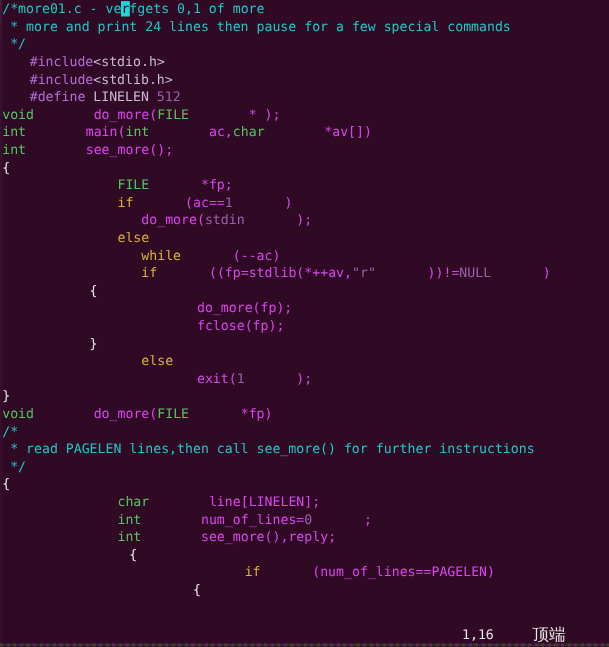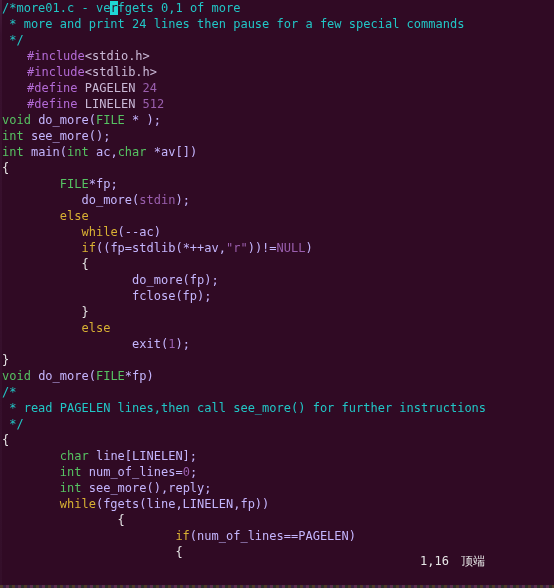--- a/index.html
+++ b/index.html
@@ -41,51 +41,52 @@
   }
   
   .tok-comment  { color: #21c7c7; }       
   .tok-pre      { color: #b36bd6; margin-left: 25px; }       
   .tok-inc      { color: #c9b8d6; }       
   .tok-type     { color: #56c262; }       
   .tok-kw       { color: #d8b133; }       
   .tok-num      { color: #9a5fae; }       
   .tok-str      { color: #9a5fae; }       
   .tok-const    { color: #9a5fae; }       
-  .tok-plain    { color: #c4b5fd; }
+  .tok-plain    { color: #d946ef; padding-left: 47px; }
   .tok-brace    { color: #e6e6e6; }
 
   .cursor {
     background: #1fd6d6;
     color: #300a24;
   }
 
   #statusline {
     position: absolute;
     left: 0;
-    bottom: 19px;
+    bottom: 3px;
     width: 491px;
     height: 16px;
     line-height: 16px;
     white-space: pre;
     color: #e6e6e6;
     font-family: "DejaVu Sans Mono", "Liberation Mono", monospace;
     font-size: 12px;
+    padding-left: 29px;
   }
   #status-pos {
     position: absolute;
     left: 420px;
     top: 0;
   }
   #status-scroll {
     position: absolute;
     right: 6px;
     top: 0;
     font-family: "DejaVu Sans", sans-serif;
-    font-size: 12px;
+    font-size: 15px;
   }
   
   #bottom-edge {
     position: absolute;
     left: 0;
     bottom: 0;
     width: 554px;
     height: 3px;
     background: repeating-linear-gradient(
       to right,
@@ -103,47 +104,46 @@
 <div id="screen">
 
   <div id="left-gutter"></div>
 
   <div id="buffer">
       <div class="line"><span class="tok-comment">/*more01.c - ve</span><span class="cursor">r</span><span class="tok-comment">fgets </span><span class="tok-comment">0,1</span><span class="tok-comment"> of more</span></div>
       <div class="line"><span class="tok-comment"> * more and print </span><span class="tok-comment">24</span><span class="tok-comment"> lines then pause for a few special commands</span></div>
       <div class="line"><span class="tok-comment"> */</span></div>
       <div class="line"><span class="tok-pre">#include</span><span class="tok-inc">&lt;stdio.h&gt;</span></div>
       <div class="line"><span class="tok-pre">#include</span><span class="tok-inc">&lt;stdlib.h&gt;</span></div>
-      <div class="line"><span class="tok-pre">#define</span><span class="tok-inc"> PAGELEN </span><span class="tok-num">24</span></div>
       <div class="line"><span class="tok-pre">#define</span><span class="tok-inc"> LINELEN </span><span class="tok-num">512</span></div>
       <div class="line"><span class="tok-type">void</span><span class="tok-plain"> do_more(</span><span class="tok-type">FILE</span><span class="tok-plain"> * );</span></div>
+      <div class="line"><span class="tok-type">int</span><span class="tok-plain"> main(</span><span class="tok-type">int</span><span class="tok-plain"> ac,</span><span class="tok-type">char</span><span class="tok-plain"> *av[])</span></div>
       <div class="line"><span class="tok-type">int</span><span class="tok-plain"> see_more();</span></div>
-      <div class="line"><span class="tok-type">int</span><span class="tok-plain"> main(</span><span class="tok-type">int</span><span class="tok-plain"> ac,</span><span class="tok-type">char</span><span class="tok-plain"> *av[])</span></div>
       <div class="line"><span class="tok-brace">{</span></div>
       <div class="line"><span class="tok-plain">        </span><span class="tok-type">FILE</span><span class="tok-plain">*fp;</span></div>
+      <div class="line"><span class="tok-plain">        </span><span class="tok-kw">if</span><span class="tok-plain">(ac==</span><span class="tok-num">1</span><span class="tok-plain">)</span></div>
       <div class="line"><span class="tok-plain">           do_more(</span><span class="tok-const">stdin</span><span class="tok-plain">);</span></div>
       <div class="line"><span class="tok-plain">        </span><span class="tok-kw">else</span></div>
       <div class="line"><span class="tok-plain">           </span><span class="tok-kw">while</span><span class="tok-plain">(--ac)</span></div>
       <div class="line"><span class="tok-plain">           </span><span class="tok-kw">if</span><span class="tok-plain">((fp=stdlib(*++av,</span><span class="tok-str">"r"</span><span class="tok-plain">))!=</span><span class="tok-const">NULL</span><span class="tok-plain">)</span></div>
       <div class="line"><span class="tok-brace">           {</span></div>
       <div class="line"><span class="tok-plain">                  do_more(fp);</span></div>
       <div class="line"><span class="tok-plain">                  fclose(fp);</span></div>
       <div class="line"><span class="tok-brace">           }</span></div>
       <div class="line"><span class="tok-plain">           </span><span class="tok-kw">else</span></div>
       <div class="line"><span class="tok-plain">                  exit(</span><span class="tok-num">1</span><span class="tok-plain">);</span></div>
       <div class="line"><span class="tok-brace">}</span></div>
       <div class="line"><span class="tok-type">void</span><span class="tok-plain"> do_more(</span><span class="tok-type">FILE</span><span class="tok-plain">*fp)</span></div>
       <div class="line"><span class="tok-comment">/*</span></div>
       <div class="line"><span class="tok-comment"> * read PAGELEN lines,then call see_more() for further instructions</span></div>
       <div class="line"><span class="tok-comment"> */</span></div>
       <div class="line"><span class="tok-brace">{</span></div>
       <div class="line"><span class="tok-plain">        </span><span class="tok-type">char</span><span class="tok-plain"> line[LINELEN];</span></div>
       <div class="line"><span class="tok-plain">        </span><span class="tok-type">int</span><span class="tok-plain"> num_of_lines=</span><span class="tok-num">0</span><span class="tok-plain">;</span></div>
       <div class="line"><span class="tok-plain">        </span><span class="tok-type">int</span><span class="tok-plain"> see_more(),reply;</span></div>
-      <div class="line"><span class="tok-plain">        </span><span class="tok-kw">while</span><span class="tok-plain">(fgets(line,LINELEN,fp))</span></div>
       <div class="line"><span class="tok-brace">                {</span></div>
       <div class="line"><span class="tok-plain">                        </span><span class="tok-kw">if</span><span class="tok-plain">(num_of_lines==PAGELEN)</span></div>
       <div class="line"><span class="tok-brace">                        {</span></div>
     </div>
 
   <div id="statusline">
     <span id="status-pos">1,16</span>
     <span id="status-scroll">顶端</span>
   </div>
 

